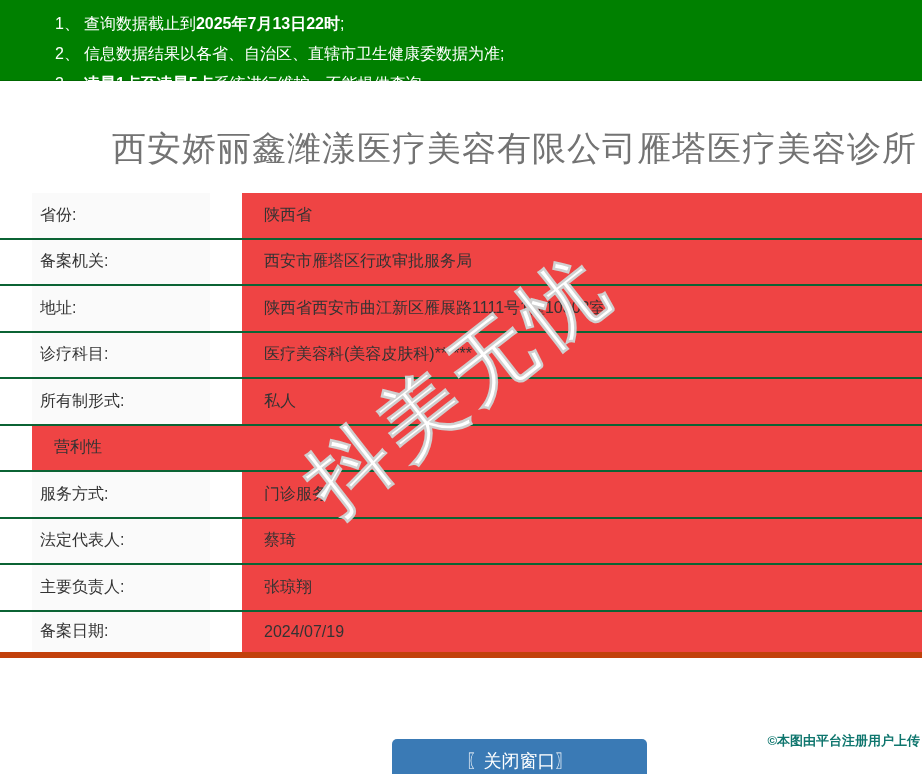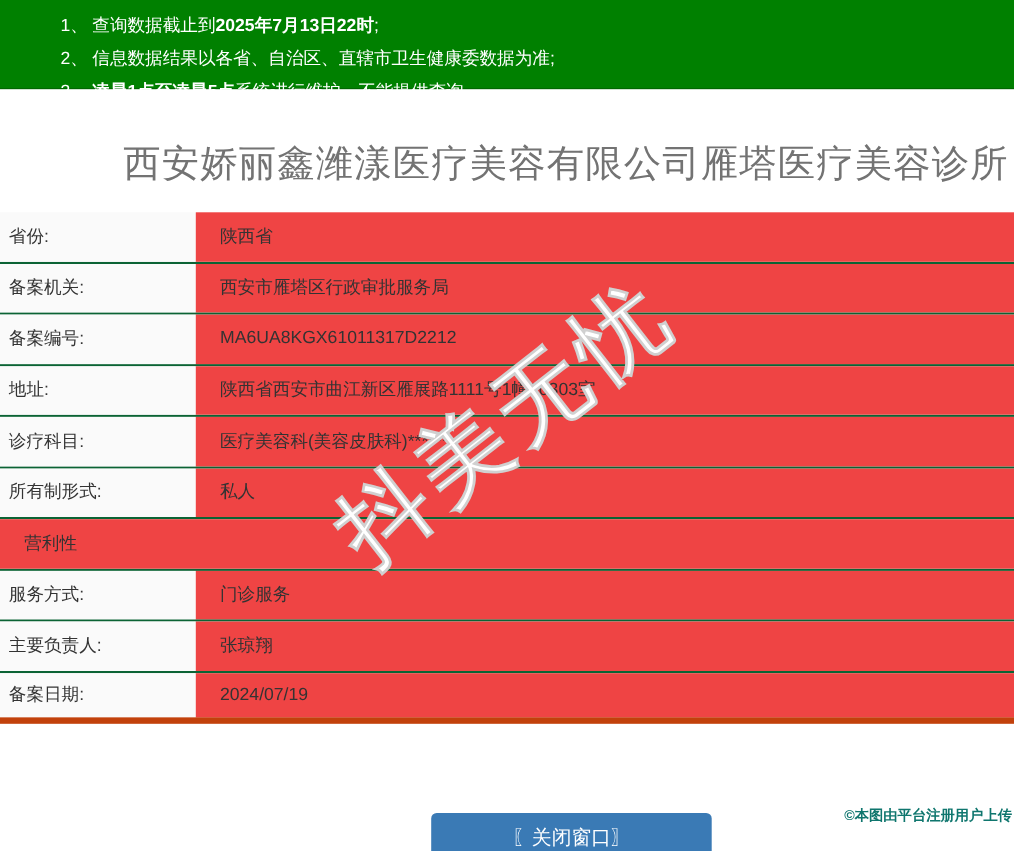--- a/index.html
+++ b/index.html
@@ -52,20 +52,21 @@
     height: 46.5px;
     border-bottom: 2px solid #0b6334;
   }
   .row:last-child { border-bottom: 6px solid #c2410c; }
   .cell {
     display: flex;
     align-items: center;
     font-size: 16px;
     color: #333333;
     white-space: nowrap;
+    margin-left: 32px;
   }
   .cell.label {
     width: 178px;
     background: #fafafa;
     padding-left: 8px;
   }
   .cell.value {
     flex: 1;
     background: #ef4444;
     padding-left: 22px;
@@ -127,43 +128,43 @@
 <div class="table">
   <div class="row">
     <div class="cell label">省份:</div>
     <div class="cell value">陕西省</div>
   </div>
   <div class="row">
     <div class="cell label">备案机关:</div>
     <div class="cell value">西安市雁塔区行政审批服务局</div>
   </div>
   <div class="row">
-    <div class="cell label">备案编号:</div>
-    <div class="cell value">MA6UA8KGX61011317D2212</div>
-  </div>
-  <div class="row">
     <div class="cell label">地址:</div>
     <div class="cell value">陕西省西安市曲江新区雁展路1111号1幢10303室</div>
   </div>
   <div class="row">
     <div class="cell label">诊疗科目:</div>
     <div class="cell value">医疗美容科(美容皮肤科)******</div>
   </div>
   <div class="row">
     <div class="cell label">所有制形式:</div>
     <div class="cell value">私人</div>
   </div>
   <div class="row">
     <div class="cell value">营利性</div>
   </div>
   <div class="row">
     <div class="cell label">服务方式:</div>
     <div class="cell value">门诊服务</div>
   </div>
   <div class="row">
+    <div class="cell label">法定代表人:</div>
+    <div class="cell value">蔡琦</div>
+  </div>
+  <div class="row">
     <div class="cell label">主要负责人:</div>
     <div class="cell value">张琼翔</div>
   </div>
   <div class="row">
     <div class="cell label">备案日期:</div>
     <div class="cell value">2024/07/19</div>
   </div>
 </div>
 
 <div class="watermark">抖美无忧</div>

